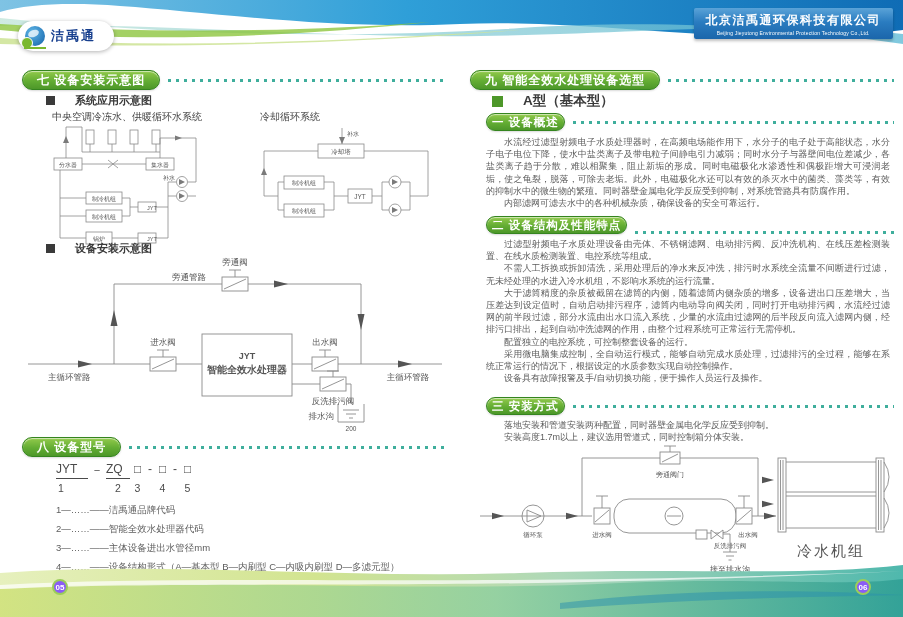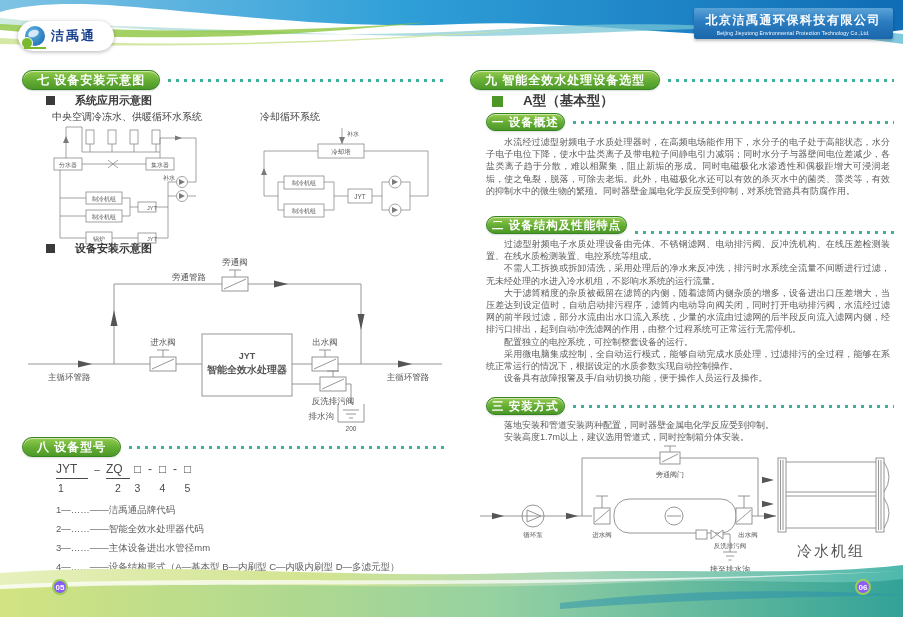--- a/index.html
+++ b/index.html
@@ -351,20 +351,21 @@
     <span>A型（基本型）</span>
   </div>
 
   <div class="pill-row" style="left:486px; top:113px; width:408px;">
     <span class="pill small">一 设备概述</span>
     <span class="dotted"></span>
   </div>
 
   <div class="paras" style="left:486px; top:136px;">
     <p>水流经过滤型射频电子水质处理器时，在高频电场能作用下，水分子的电子处于高能状态，水分子电子电位下降，使水中盐类离子及带电粒子间静电引力减弱；同时水分子与器壁间电位差减少，各盐类离子趋于分散，难以相聚集，阻止新垢的形成。同时电磁极化水渗透性和偶极距增大可浸润老垢，使之龟裂，脱落，可除去老垢。此外，电磁极化水还可以有效的杀灭水中的菌类、藻类等，有效的抑制水中的微生物的繁殖。同时器壁金属电化学反应受到抑制，对系统管路具有防腐作用。</p>
+    <p>内部滤网可滤去水中的各种机械杂质，确保设备的安全可靠运行。</p>
   </div>
 
   <div class="pill-row" style="left:486px; top:216px; width:408px;align-items:flex-end;">
     <span class="pill small">二 设备结构及性能特点</span>
     <span class="dotted"></span>
   </div>
 
   <div class="paras" style="left:486px; top:238px;">
     <p>过滤型射频电子水质处理设备由壳体、不锈钢滤网、电动排污阀、反冲洗机构、在线压差检测装置、在线水质检测装置、电控系统等组成。</p>
     <p>不需人工拆换或拆卸清洗，采用处理后的净水来反冲洗，排污时水系统全流量不间断进行过滤，无未经处理的水进入冷水机组，不影响水系统的运行流量。</p>

